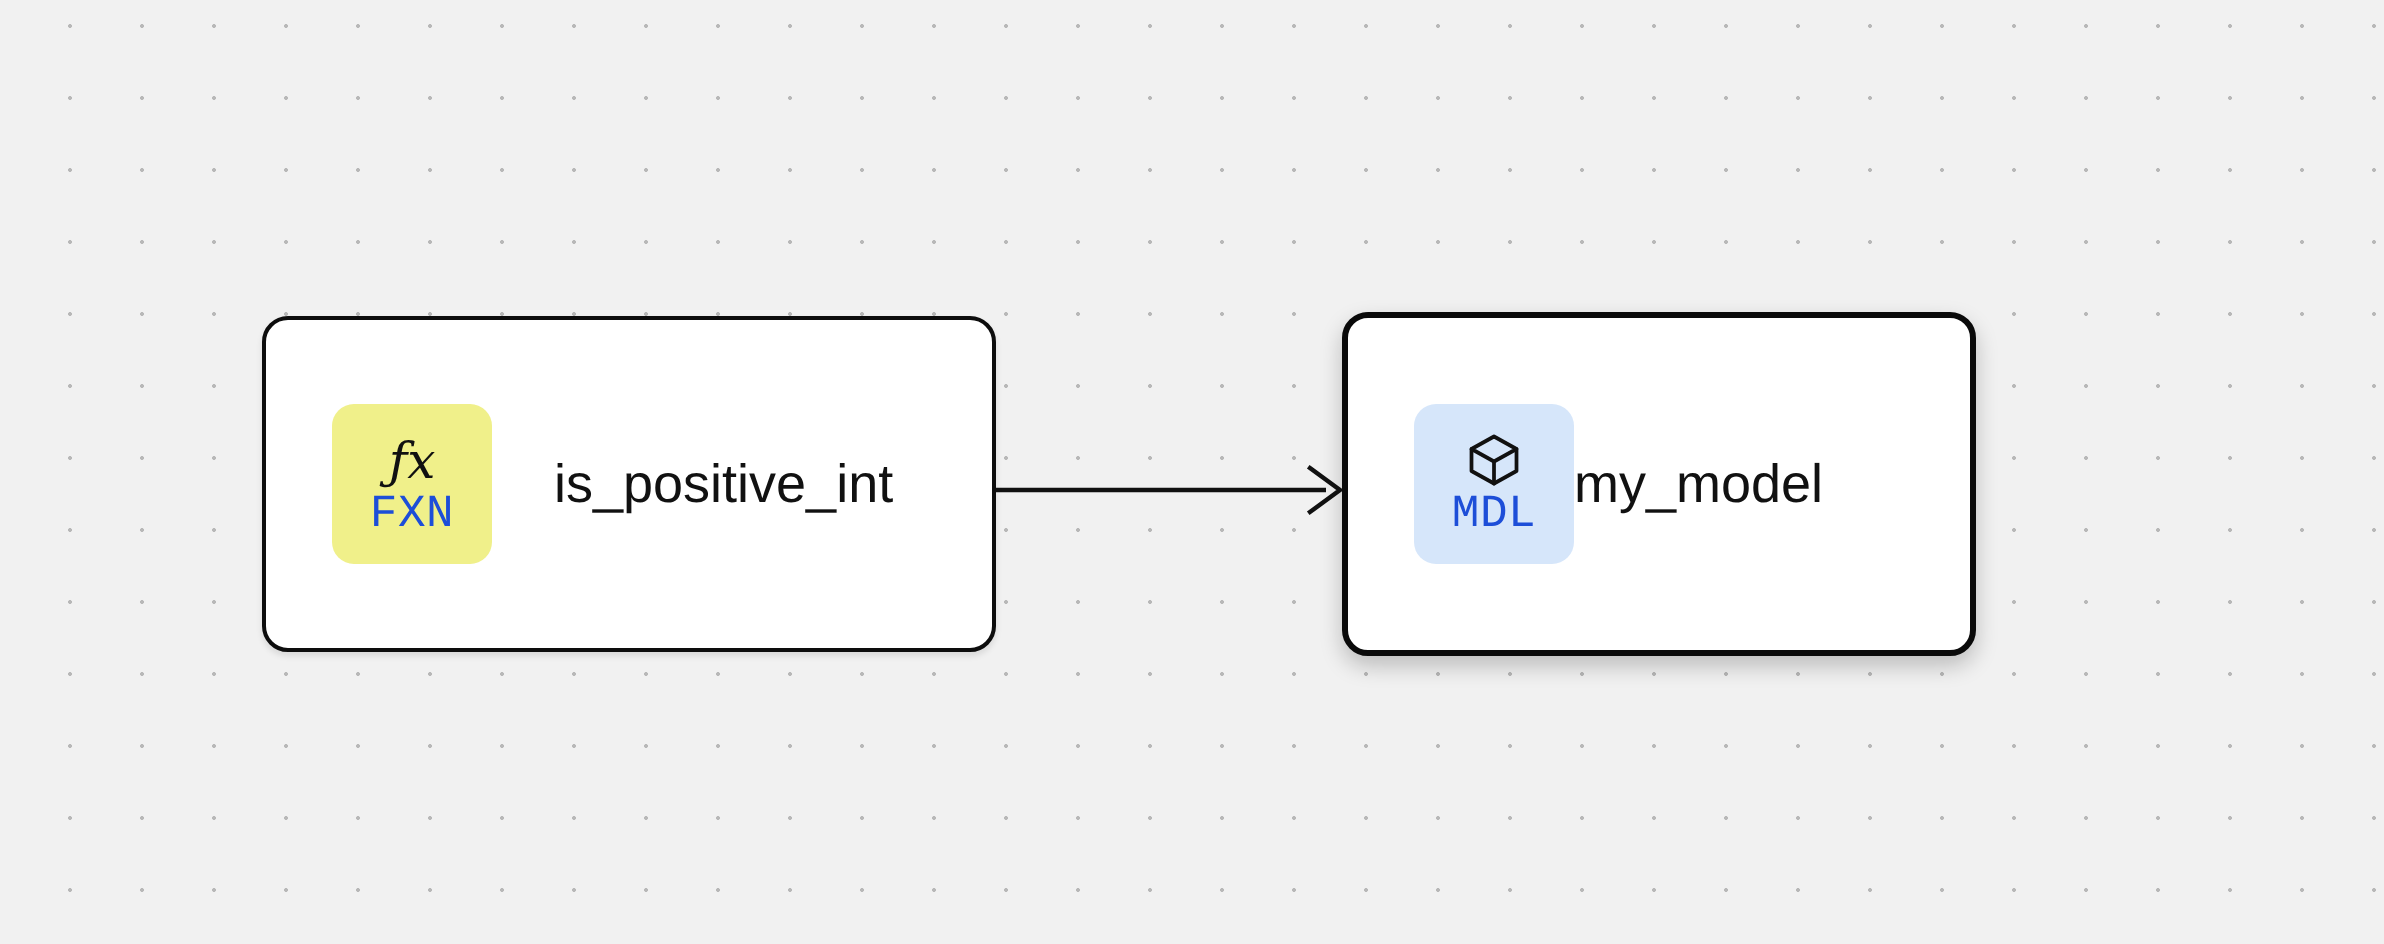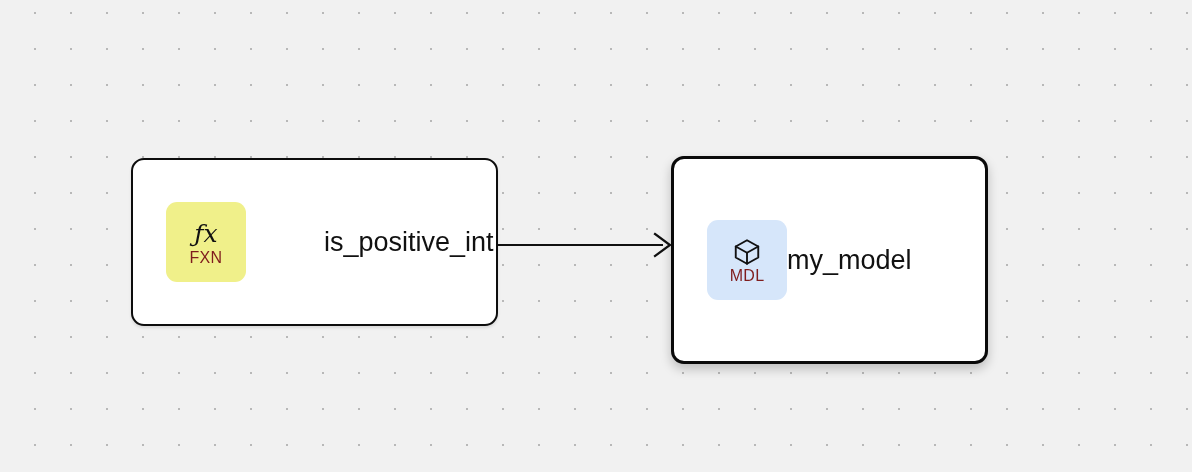--- a/index.html
+++ b/index.html
@@ -46,28 +46,27 @@
   }
 
   .node-fxn {
     left: 131px;
     top: 158px;
     width: 367px;
     height: 168px;
     border: 2px solid #0d0d0d;
     box-shadow: 0 2px 3px rgba(0,0,0,0.10);
     padding-left: 33px;
-    gap: 47px;
   }
 
   .node-mdl {
     left: 671px;
     top: 156px;
     width: 317px;
-    height: 208px;
+    height: 172px;
     border: 3.5px solid #0a0a0a;
     box-shadow: 0 5px 11px rgba(0,0,0,0.22);
     padding-left: 33px;
   }
 
   
   .badge {
     flex: 0 0 auto;
     width: 80px;
     height: 80px;
@@ -90,23 +89,23 @@
     justify-content: center;
   }
   .badge-glyph-fx {
     font-family: "DejaVu Serif", serif;
     font-style: italic;
     font-size: 25px;
     color: #111111;
     letter-spacing: 0px;
   }
   .badge-label {
-    font-family: Liberation Sans, sans-serif;
-    font-size: 16px;
-    color: #7f1d1d;
+    font-family: Liberation Mono, monospace;
+    font-size: 23px;
+    color: #1d4ed8;
     letter-spacing: 0.3px;
     line-height: 1;
   }
 
   
   .node-title {
     font-family: "Liberation Sans", sans-serif;
     font-size: 27px;
     color: #111111;
     white-space: nowrap;

